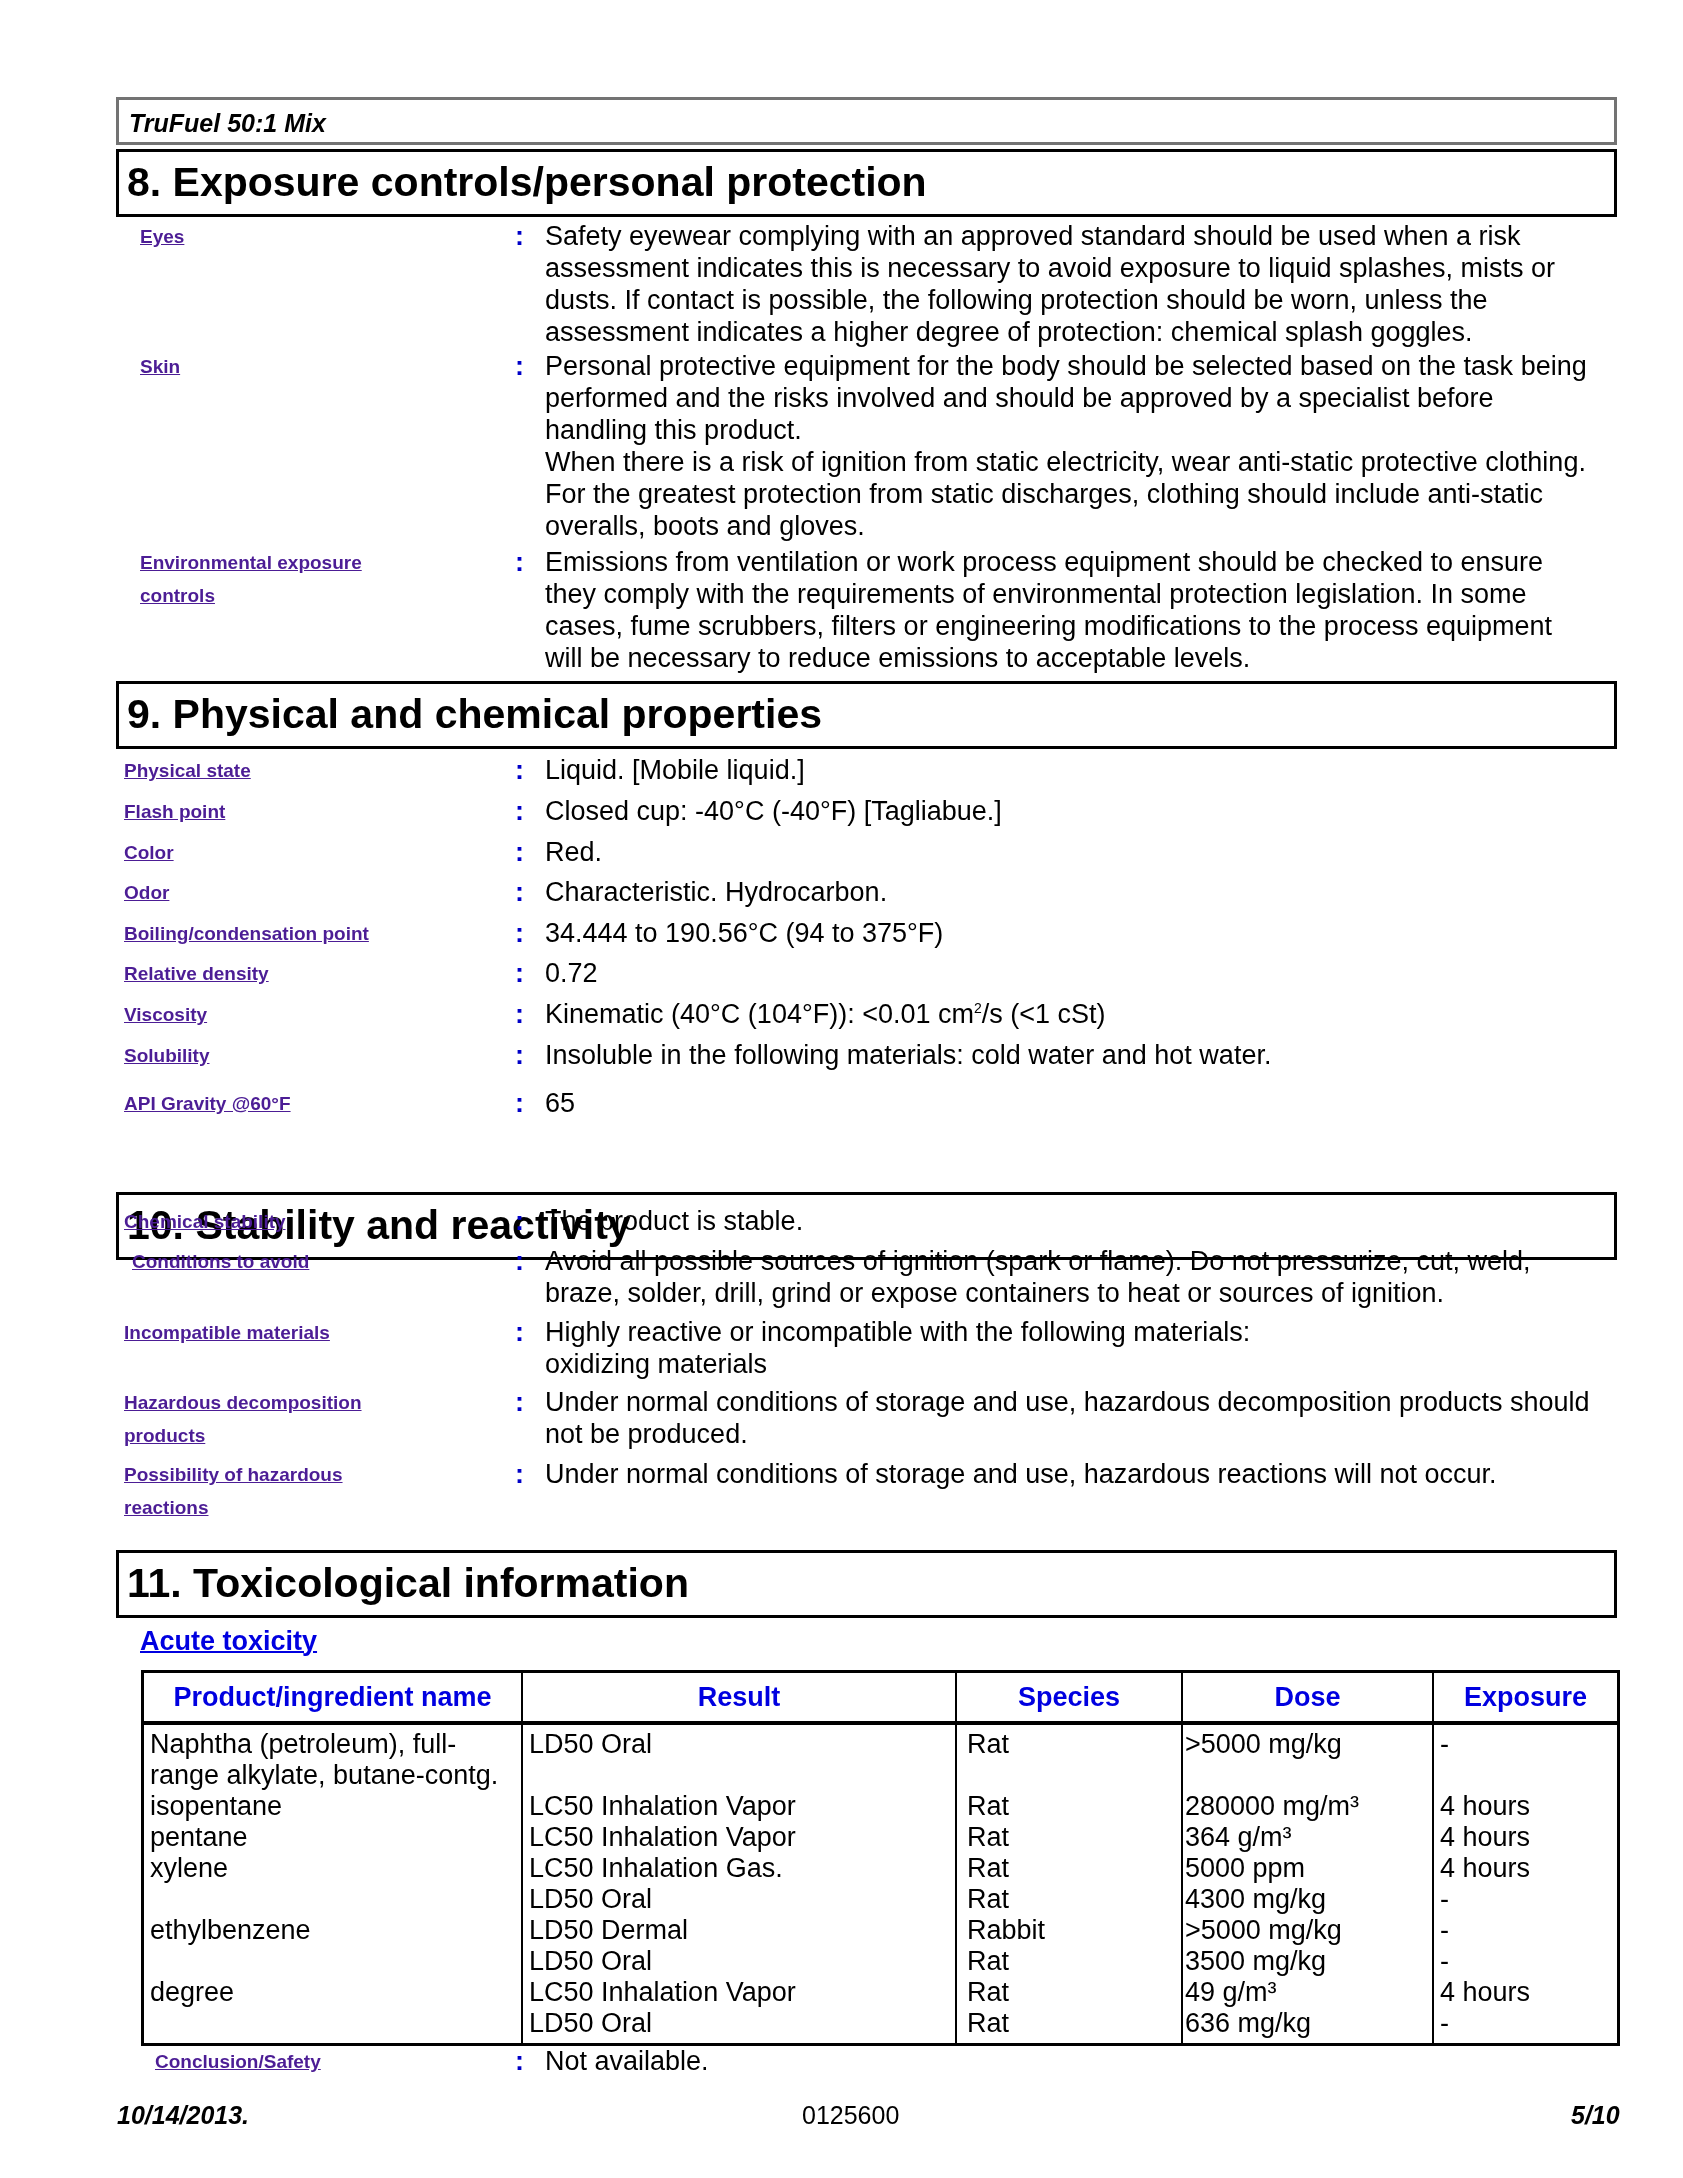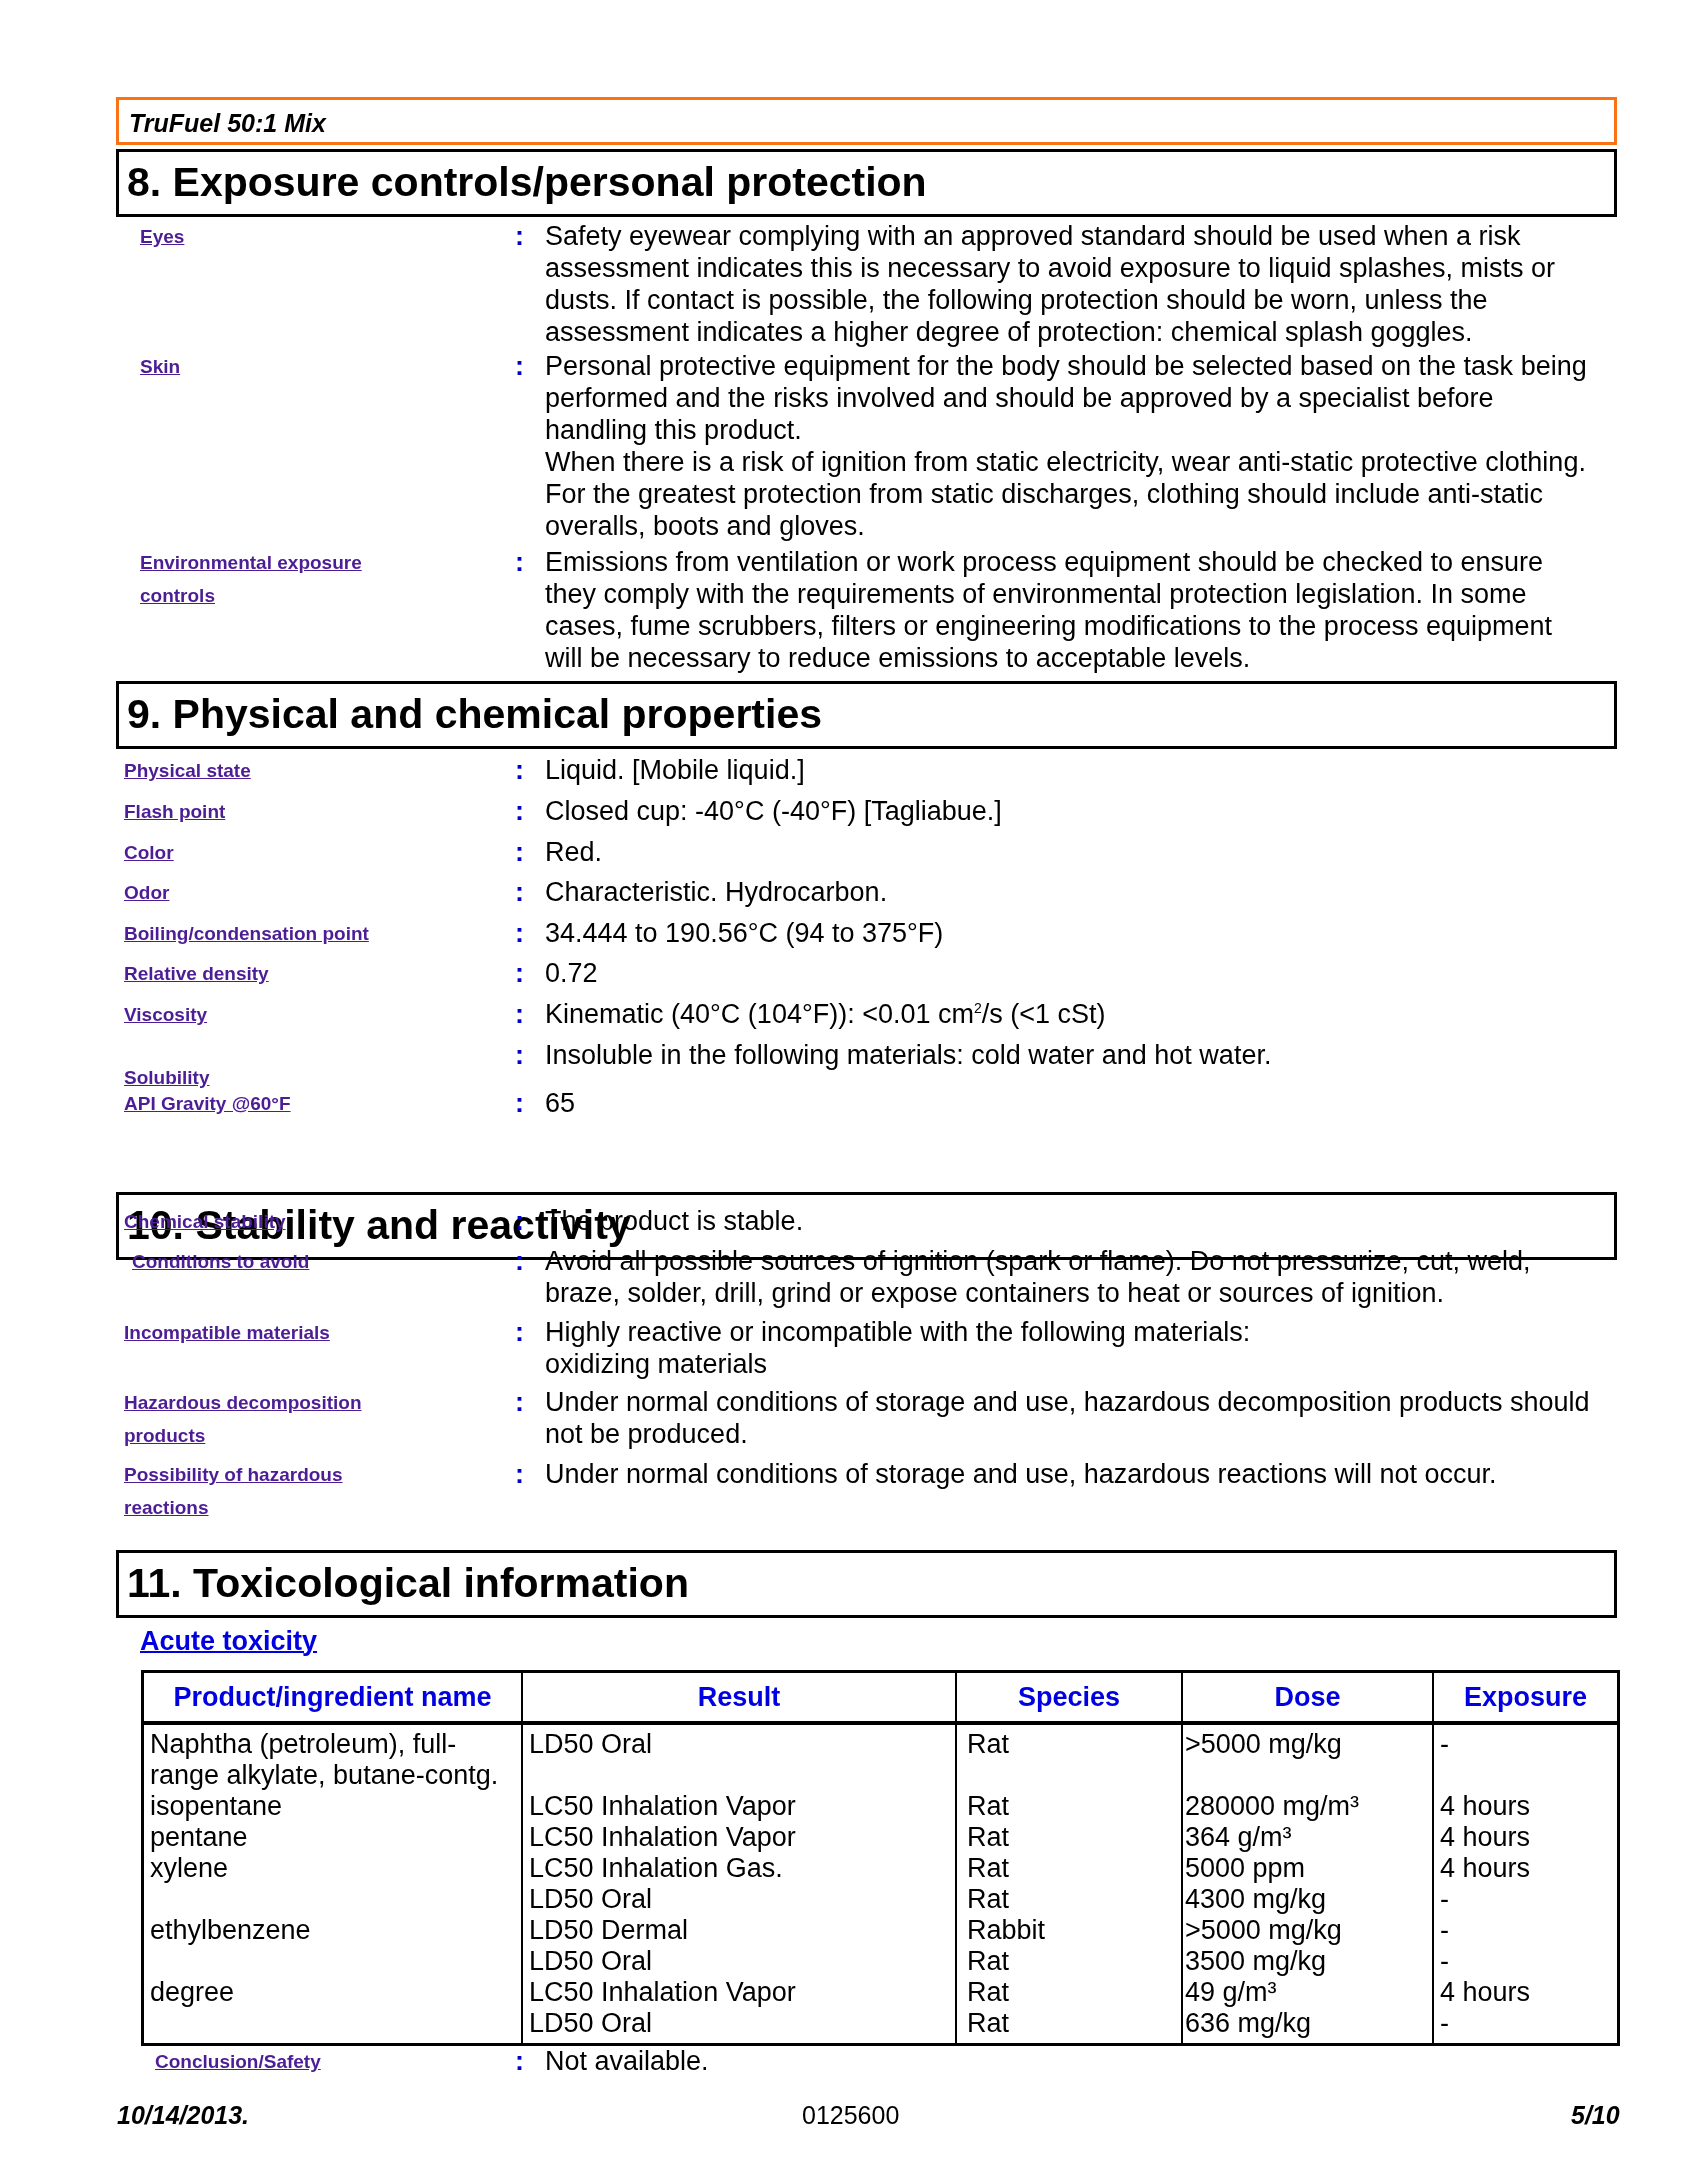--- a/index.html
+++ b/index.html
@@ -2,21 +2,21 @@
 <html><head>
 <meta charset="utf-8">
 <style>
   html, body { margin: 0; padding: 0; background: #ffffff; }
   body {
     width: 1683px; height: 2178px; position: relative; overflow: hidden;
     font-family: "Liberation Sans", sans-serif; color: #000;
   }
   .header-box {
     position: absolute; left: 116px; top: 97px; width: 1501px; height: 48px;
-    border: 3px solid #f97316; box-sizing: border-box;
+    border: 3px solid #737373; box-sizing: border-box;
   }
   .header-title {
     position: absolute; left: 10px; top: 9px; font-size: 25px; font-style: italic; font-weight: bold;
   }
   .section-box {
     position: absolute; left: 116px; width: 1501px; height: 68px;
     border: 3px solid #000; box-sizing: border-box;
   }
   .section-title {
     position: absolute; left: 8px; top: 7px; font-size: 41px; font-weight: bold; white-space: nowrap;
@@ -124,21 +124,21 @@
   <span class="lbl" style="left:124px;">Relative density</span>
   <span class="colon">:</span>
   <span class="val">0.72</span>
 </div>
 <div class="row" style="top:998px;">
   <span class="lbl" style="left:124px;">Viscosity</span>
   <span class="colon">:</span>
   <span class="val"><span>Kinematic (40°C (104°F)): &lt;0.01 cm</span><sup>2</sup><span>/s (&lt;1 cSt)</span></span>
 </div>
 <div class="row" style="top:1039px;">
-  <span class="lbl" style="left:124px;margin-top:22px;">Solubility</span>
+  <span class="lbl" style="left:124px;">Solubility</span>
   <span class="colon">:</span>
   <span class="val">Insoluble in the following materials: cold water and hot water.</span>
 </div>
 <div class="row" style="top:1087px;">
   <span class="lbl" style="left:124px;">API Gravity @60°F</span>
   <span class="colon">:</span>
   <span class="val">65</span>
 </div>
 
 <div class="section-box" style="top:1192px;">

